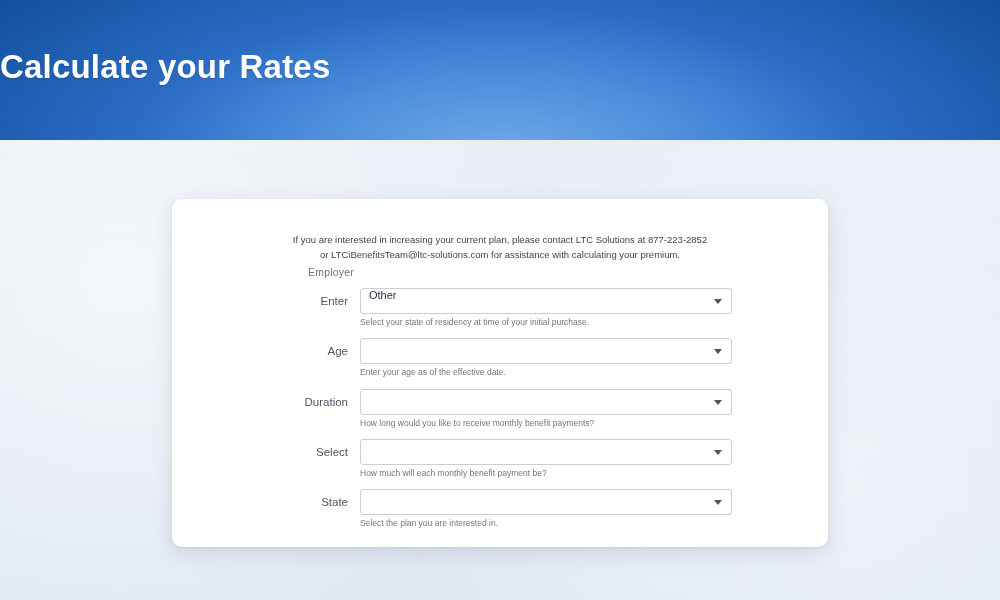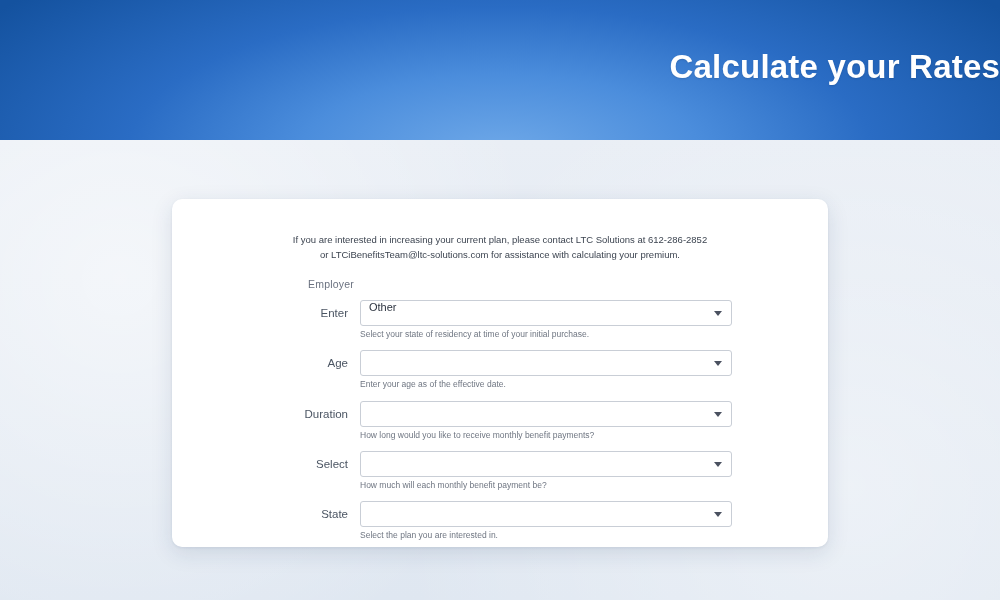--- a/index.html
+++ b/index.html
@@ -28,21 +28,21 @@
     height: 140px;
     background:
       radial-gradient(ellipse 620px 240px at 50% 108%, #6ea8e8 0%, #4b8ddc 32%, #2a6cc4 60%, #14529f 100%),
       linear-gradient(90deg, #0f4e9c 0%, #1a5cae 50%, #0f4e9c 100%);
     overflow: hidden;
   }
   .banner-title {
     position: absolute;
     top: 48px;
     left: 0; right: 0;
-    text-align: right;
+    text-align: left;
     color: #ffffff;
     font-size: 33px;
     font-weight: bold;
     letter-spacing: 0.2px;
     text-shadow: 0 1px 2px rgba(0,0,0,0.13);
   }
 
   
   .backdrop {
     position: absolute;
@@ -71,21 +71,21 @@
     width: 430px;
     text-align: center;
     color: #3c4450;
     font-size: 9.5px;
     line-height: 1.55;
   }
   .notice span { display: block; }
 
   
   .form {
-    margin-top: 16px;
+    margin-top: 4px;
     padding: 0 0 0 0;
   }
   .section-label {
     color: #6b7280;
     font-size: 10.5px;
     text-align: right;
     width: 160px;
     margin-left: 28px;
     padding-right: 6px;
     letter-spacing: 0.2px;
@@ -151,21 +151,21 @@
 
   <div class="backdrop"></div>
 
   <div class="banner">
     <div class="banner-title">Calculate your Rates</div>
   </div>
 
   <div class="card">
 
     <div class="notice">
-      <span>If you are interested in increasing your current plan, please contact LTC Solutions at 612-286-2852</span>
+      <span>If you are interested in increasing your current plan, please contact LTC Solutions at 877-223-2852</span>
       <span>or LTCiBenefitsTeam@ltc-solutions.com for assistance with calculating your premium.</span>
     </div>
 
     <div class="form">
 
       <div class="section-label">Employer</div>
 
       <div class="field-row">
         <div class="field-label">Enter</div>
         <div class="field-control">

